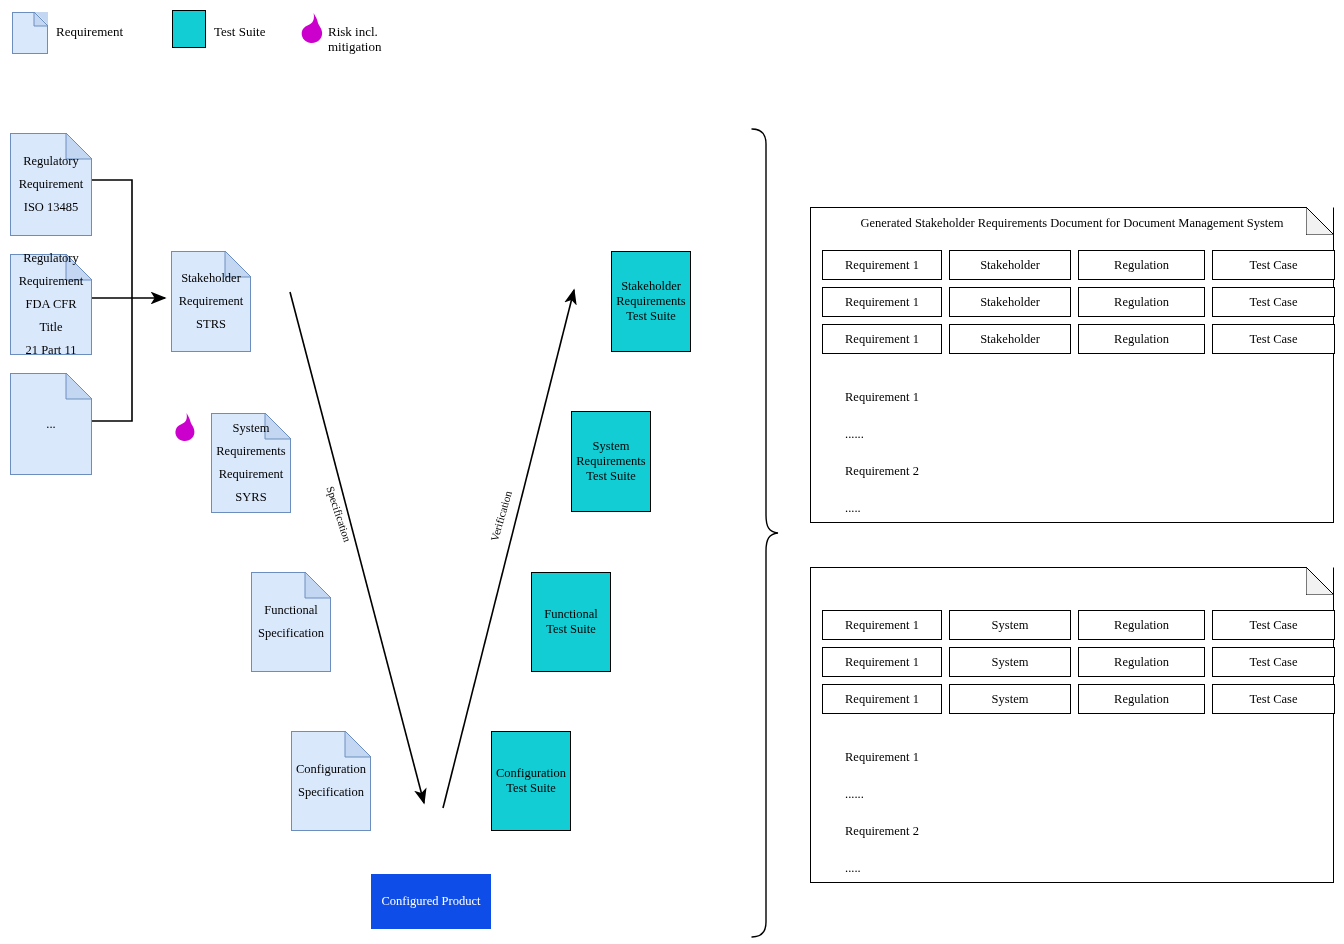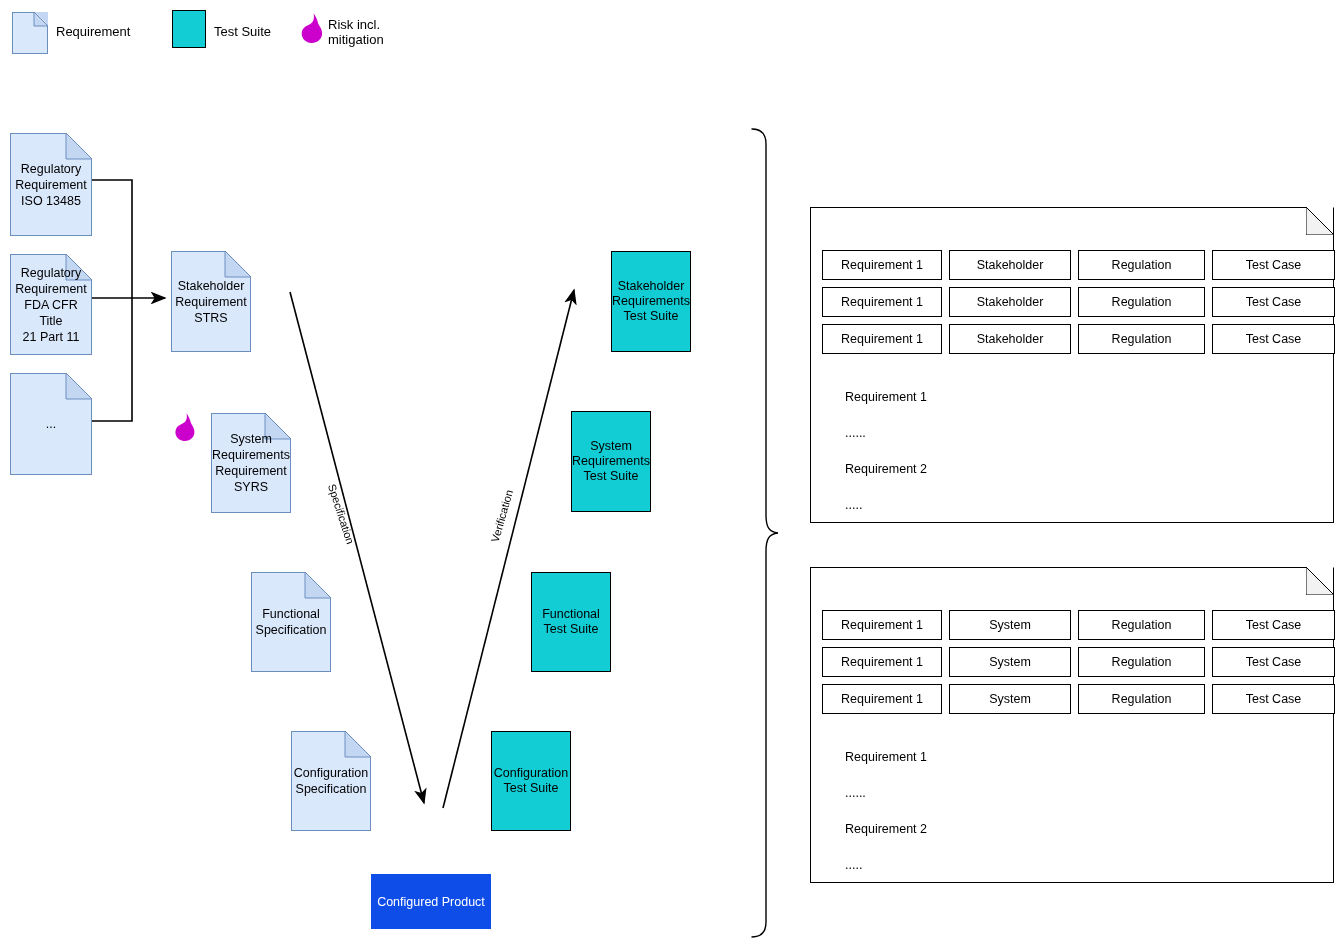--- a/index.html
+++ b/index.html
@@ -11,35 +11,36 @@
   body {
     font-family: "Liberation Sans", sans-serif;
     color: #000000;
   }
   #canvas {
     position: relative;
     width: 1344px;
     height: 944px;
     overflow: hidden;
     background: #ffffff;
+    font-family: Liberation Serif, serif;
   }
   .abs { position: absolute; }
 
   
   .doc {
     position: absolute;
     box-sizing: border-box;
     background: #dae8fc;
     border: 1px solid #6c8ebf;
     display: flex;
     align-items: center;
     justify-content: center;
     text-align: center;
     font-size: 12.5px;
-    line-height: 16px;
+    line-height: 23px;
     color: #000;
   }
   
   .doc .cut {
     position: absolute;
     top: -1px; right: -1px;
     border-style: solid;
     border-color: #ffffff transparent;
     border-width: 0;
   }
@@ -192,21 +193,21 @@
       </svg>
     </div>
     <div class="legend-text" style="left:56px;top:24px;">Requirement</div>
 
     <div class="tsbox" style="left:172px;top:10px;width:34px;height:38px;"></div>
     <div class="legend-text" style="left:214px;top:24px;">Test Suite</div>
 
     <svg class="abs" style="left:298px;top:12px;width:28px;height:32px;" viewBox="0 0 28 32">
       <path d="M15.5,1 C15.5,1 17.2,6.5 14.3,10.2 C11.8,13.4 6,13.5 4.2,18.6 C2.2,24.2 6.1,30.6 12.9,31 C19.9,31.4 24.6,26.6 24.1,20.6 C23.7,15.4 20.3,13.6 19.6,9.4 C19.2,6.7 15.5,1 15.5,1 Z M14.6,16.5 C14.6,16.5 16.3,19.5 15.2,21.8 C14.3,23.7 10.9,23.6 10.9,26.2 C10.9,28.2 12.6,29.2 14.6,29.2 C17.6,29.2 19.8,26.9 19.5,23.9 C19.1,20.1 14.6,16.5 14.6,16.5 Z" fill="#cc00cc"></path>
     </svg>
-    <div class="legend-text" style="left:328px;top:17px;">Risk incl.
+    <div class="legend-text" style="left:328px;top:24px;">Risk incl.
 mitigation</div>
   </div>
 
   <div class="doc" style="left:10px;top:133px;width:82px;height:103px;">
     <svg style="position:absolute;top:-1px;right:-1px;width:26px;height:26px;overflow:visible;z-index:2;">
       <path d="M0,0 L26,26 L0,26 Z" fill="#c4d7f2" stroke="#6c8ebf" stroke-width="1"></path>
       <path d="M0,0 L26,26" stroke="#6c8ebf" stroke-width="1"></path>
     </svg>
     <span style="position:absolute;top:-1px;right:-1px;width:0;height:0;border-style:solid;border-width:0 26px 26px 0;border-color:transparent #ffffff transparent transparent;z-index:1;"></span>
     <span class="doc-label" style="white-space:pre-line;">Regulatory
@@ -309,20 +310,21 @@
   </div>
 
   <div class="edge-label" style="left:310px;top:508px;transform:rotate(72deg);">Specification</div>
   <div class="edge-label" style="left:475px;top:510px;transform:rotate(-74deg);">Verification</div>
 
   <div class="gendoc" style="left:810px;top:207px;width:524px;height:316px;">
     <span class="gwhite"></span>
     <svg class="gdiag" viewBox="0 0 28 28">
       <path d="M0,0 L28,28 L0,28 Z" fill="#f2f2f2" stroke="#000000" stroke-width="1"></path>
     </svg>
+    <div class="gtitle">Generated Stakeholder Requirements Document for Document Management System</div>
 
     <div class="gtable" style="top:42px;">
       <div class="grow">
         <div class="gcell c0">Requirement 1</div>
         <div class="gcell c1">Stakeholder</div>
         <div class="gcell c2">Regulation</div>
         <div class="gcell c3">Test Case</div>
       </div>
       <div class="grow">
         <div class="gcell c0">Requirement 1</div>

